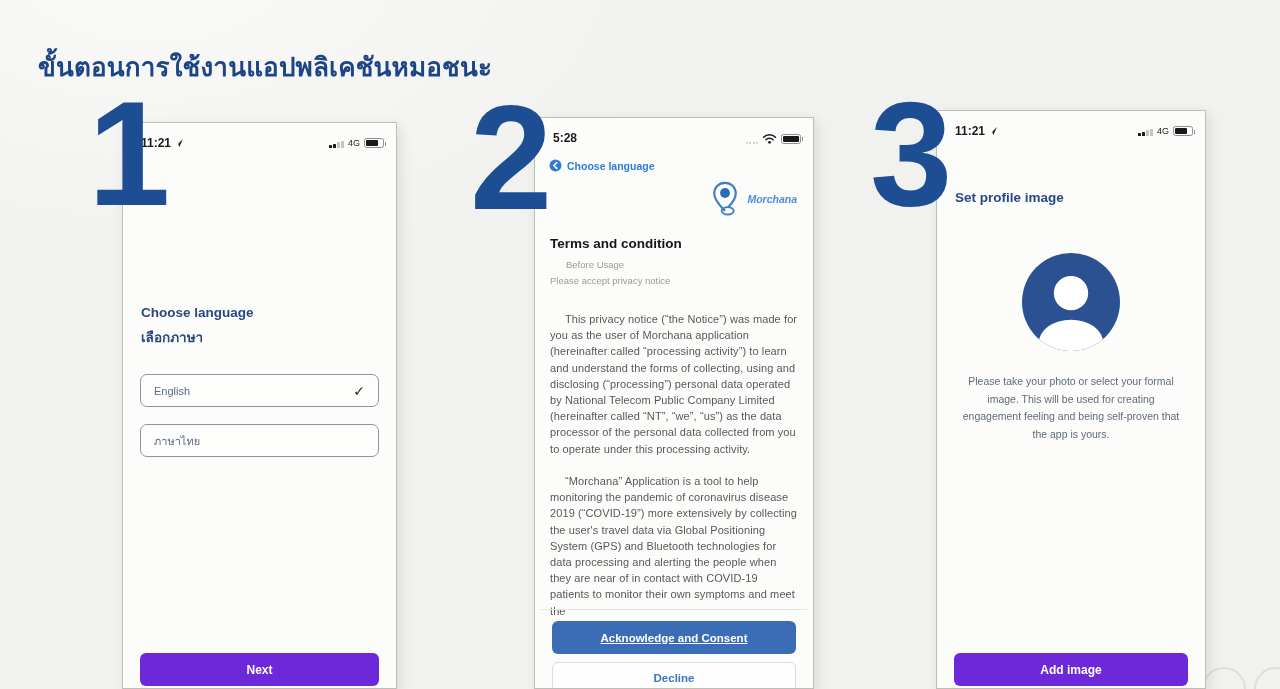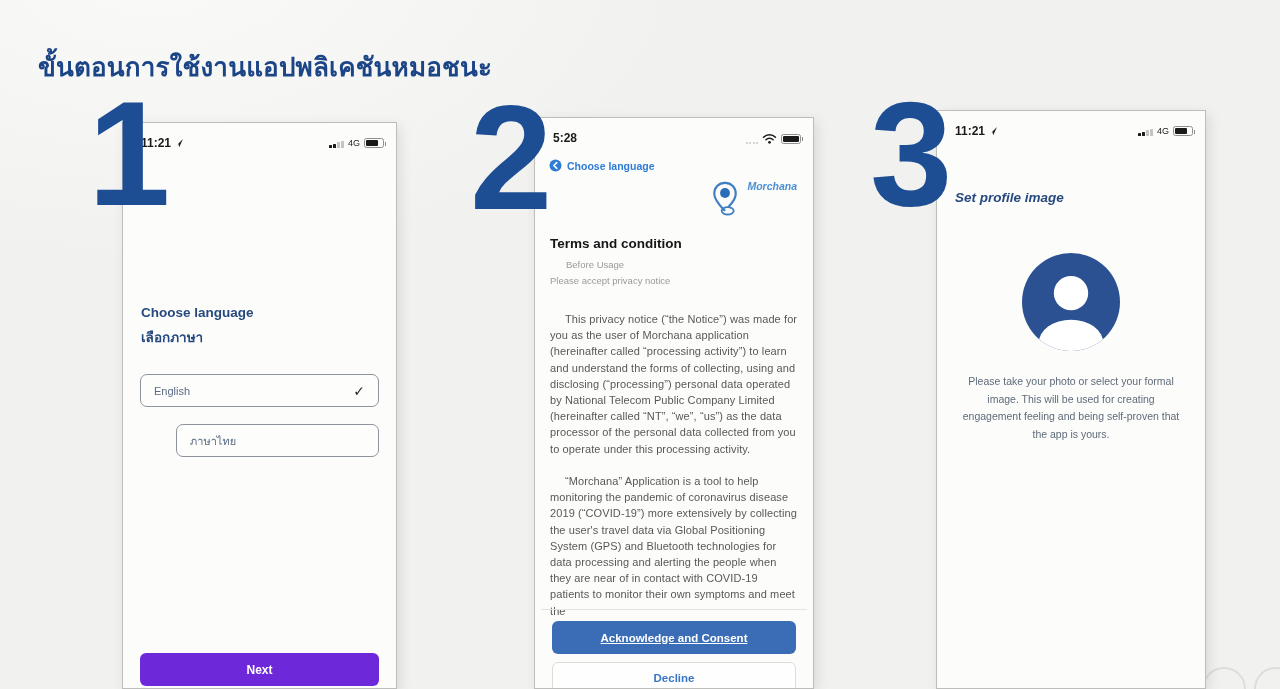--- a/index.html
+++ b/index.html
@@ -52,49 +52,49 @@
 
   
   .p1-head { position:absolute; left:18px; top:182px; font-size:13.5px; font-weight:bold; color:#27497f; }
   .p1-head-th { position:absolute; left:18px; top:203px; font-size:13.5px; font-weight:bold; color:#27497f; }
   .lang-btn { position:absolute; left:17px; right:17px; height:33px;
               background:#fdfdfc; border:1.4px solid #8d949c; border-radius:7px;
               display:flex; align-items:center; justify-content:space-between; padding:0 13px; }
   .lang-btn .lbl { font-size:11px; color:#5a6b85; }
   .lang-btn .chk { font-size:14px; font-weight:bold; color:#2b2b2b; }
   .opt-en { top:251px; }
-  .opt-th { top:301px;margin-left:36px; }
+  .opt-th { top:301px; }
   .btn-primary { position:absolute; left:17px; right:17px; height:33px;
                  background:#6d28d9; border-radius:6px; border:none;
                  color:#fff; font-size:12px; font-weight:bold;
                  display:flex; align-items:center; justify-content:center; cursor:pointer; }
   .p1-next { top:530px; }
 
   
   .back-link { position:absolute; left:14px; top:41px; display:flex; align-items:center; gap:5px; cursor:pointer; }
   .back-link .txt { font-size:10.5px; font-weight:bold; color:#2e7cd6; }
-  .logo { position:absolute; right:16px; top:62px; display:flex; align-items:flex-start; gap:8px; }
+  .logo { position:absolute; right:16px; top:62px; display:flex; align-items:center; gap:8px; }
   .logo .logo-txt { font-size:10.5px; font-style:italic; font-weight:bold; color:#4a8fd4; }
   .terms-title { position:absolute; left:15px; top:118px; font-size:13.5px; font-weight:bold; color:#161616; }
   .terms-sub1 { position:absolute; left:15px; top:141px; font-size:9.5px; color:#9a9a98;padding-left:16px; }
   .terms-sub2 { position:absolute; left:15px; top:157px; font-size:9.5px; color:#9a9a98; }
   .terms-para { position:absolute; left:15px; width:250px; font-size:11px; line-height:16.2px;
                 color:#585858; text-indent:15px; letter-spacing:0.1px; }
   .para1 { top:193px; }
   .para2 { top:355px; }
   .scroll-edge { position:absolute; left:6px; right:6px; top:491px; border-top:1px solid #e4e4e2; }
   .p2-consent { top:503px; background:#3a6db6; font-size:11.5px;text-decoration:underline; }
   .btn-outline { position:absolute; left:17px; right:17px; height:38px;
                  background:#fefefe; border:1px solid #dcdcda; border-radius:6px;
                  color:#3a76c8; font-size:11.5px; font-weight:bold;
                  display:flex; align-items:flex-start; justify-content:center; padding-top:9px; cursor:pointer; }
   .p2-decline { top:544px; }
 
   
-  .p3-head { position:absolute; left:18px; top:79px; font-size:13.5px; font-weight:bold; color:#27497f;font-style:italic; }
+  .p3-head { position:absolute; left:18px; top:79px; font-size:13.5px; font-weight:bold; color:#27497f; }
   .avatar { position:absolute; left:50%; transform:translateX(-50%); top:142px; width:98px; height:98px; }
   .p3-desc { position:absolute; left:50%; transform:translateX(-50%); top:262px; width:226px;
              text-align:center; font-size:10.5px; line-height:17.5px; color:#5f6b7a; }
   .p3-add { top:542px; }
 
   
   .wm { position:absolute; bottom:-22px; right:-18px; display:flex; gap:8px; z-index:1; }
   .wm span { width:44px; height:44px; border-radius:50%; border:2.5px solid #dddddb; display:block; }
 </style>
 </head>
@@ -230,20 +230,21 @@
         </defs>
       <circle cx="50" cy="50" r="50" fill="#2b5193"></circle>
       <g clip-path="url(#avclip)">
         <circle cx="50" cy="41" r="17.5" fill="#ffffff"></circle>
         <ellipse cx="50" cy="92" rx="33" ry="24" fill="#ffffff"></ellipse>
       </g>
     </svg>
 
     <div class="p3-desc">Please take your photo or select your formal image. This will be used for creating engagement feeling and being self-proven that the app is yours.</div>
 
+    <button class="btn-primary p3-add">Add image</button>
   </div>
 
   <div class="wm">
       <span></span>
       <span></span>
       <span></span>
     </div>
 </div>
 
 </body></html>

